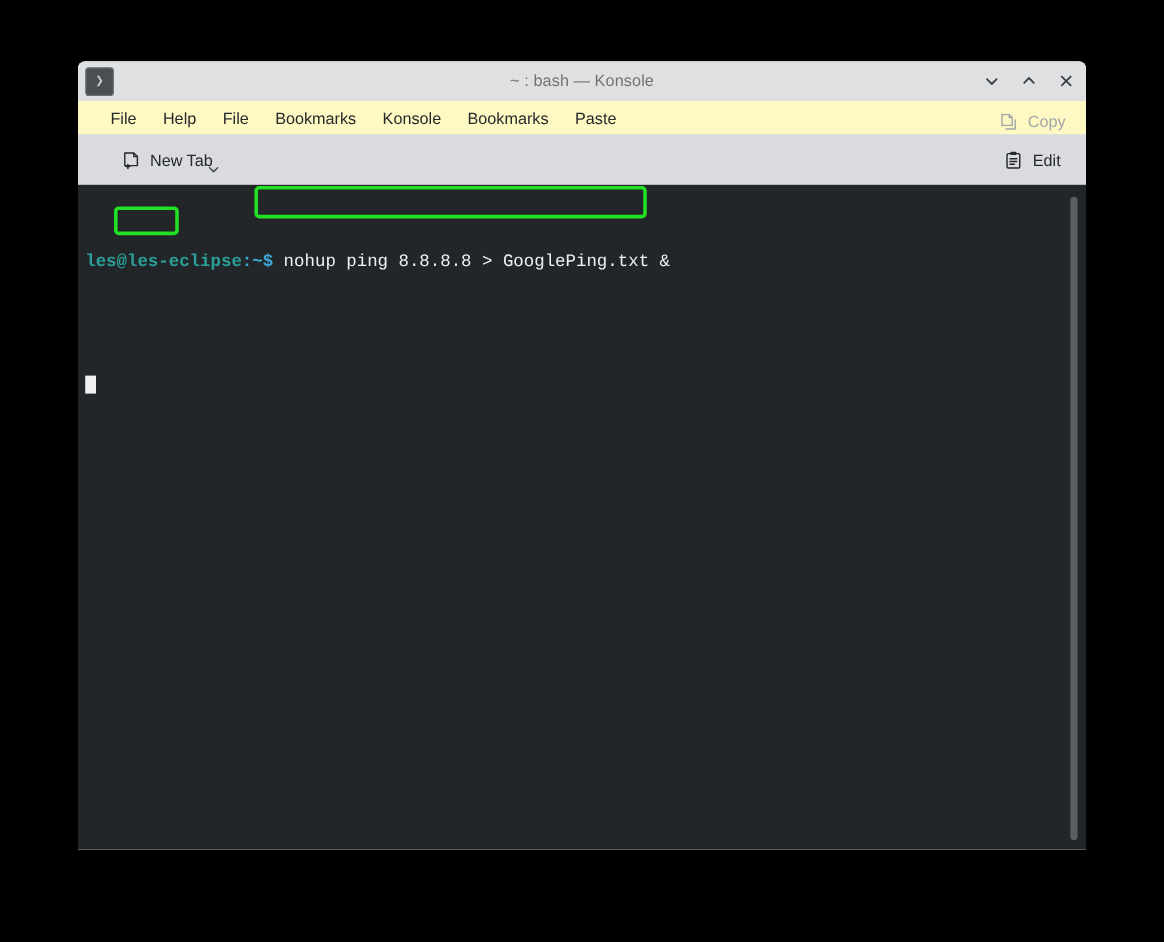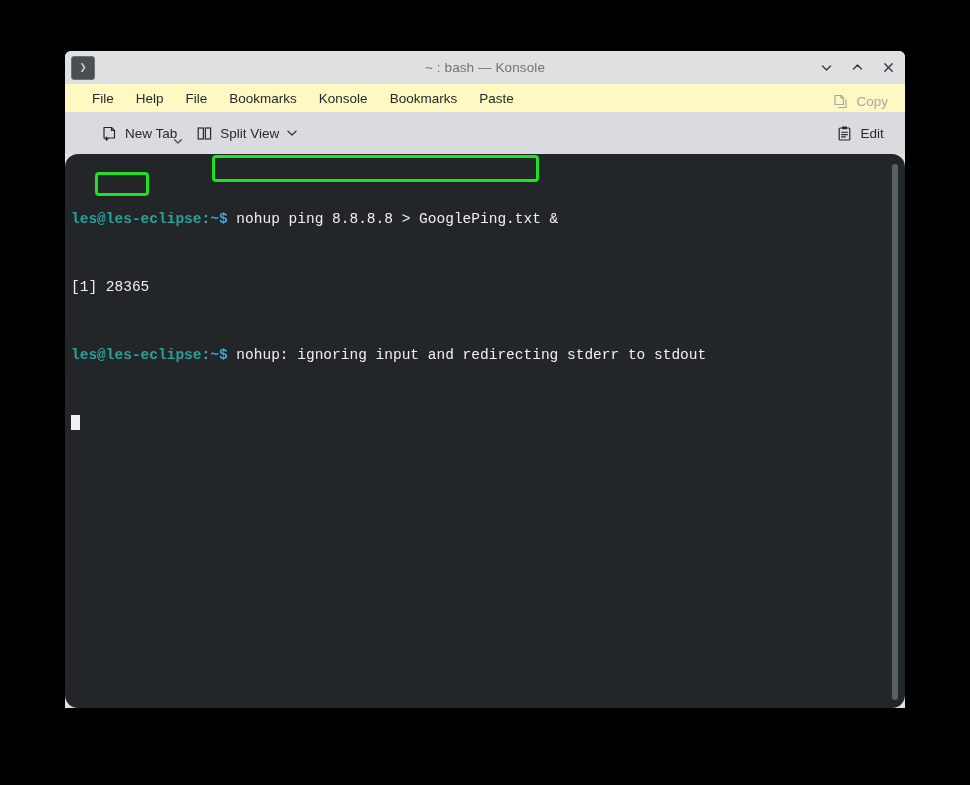--- a/index.html
+++ b/index.html
@@ -139,21 +139,20 @@
   }
 
   
   #terminal {
     position: relative;
     background: #232629;
     height: 554px;
     overflow: hidden;
     padding: 6px 0 0 6px;
     box-sizing: border-box;
-    border-radius: 13px;
   }
   #term-lines {
     font-family: "Liberation Mono", monospace;
     font-size: 14.5px;
     line-height: 17px;
     color: #eff0f1;
     white-space: pre;
   }
   .term-line { height: 17px; }
   .c-user { color: #2aa198; font-weight: bold; }
@@ -248,34 +247,20 @@
             </svg>
           </span>
           <span>New Tab</span>
           <span class="newtab-chevron">
             <svg width="10" height="7" viewBox="0 0 10 7">
                 <path d="M1.6 1.8 L5 5 L8.4 1.8" fill="none" stroke="#4a4e52" stroke-width="1.3" stroke-linecap="round" stroke-linejoin="round"></path>
               </svg>
           </span>
         </div>
 
-        <div class="tb-btn">
-          <span class="tb-icon">
-            <svg width="17" height="17" viewBox="0 0 17 17">
-              <rect x="2.2" y="3" width="5.2" height="11" fill="none" stroke="#26292c" stroke-width="1.2"></rect>
-              <rect x="9.4" y="3" width="5.2" height="11" fill="none" stroke="#26292c" stroke-width="1.2"></rect>
-            </svg>
-          </span>
-          <span>Split View</span>
-          <span class="tb-chevron">
-            <svg width="12" height="8" viewBox="0 0 12 8">
-                <path d="M2 2.3 L6 6 L10 2.3" fill="none" stroke="#3a3e42" stroke-width="1.4" stroke-linecap="round" stroke-linejoin="round"></path>
-              </svg>
-          </span>
-        </div>
 
       </div>
 
       <div class="tb-group-right">
 
         <div class="tb-btn disabled">
           <span class="tb-icon">
             <svg width="17" height="17" viewBox="0 0 17 17">
               <path d="M3 2.5 H9 L11.5 5 V11.5 H3 Z" fill="none" stroke="#a3a7ab" stroke-width="1.2" stroke-linejoin="round"></path>
               <path d="M9 2.5 V5 H11.5" fill="none" stroke="#a3a7ab" stroke-width="1.2" stroke-linejoin="round"></path>
@@ -307,23 +292,21 @@
         </div>
 
       </div>
     </div>
 
     <div id="terminal">
       <div id="term-lines">
 
         <div class="term-line"><span class="c-user">les@les-eclipse</span><span class="c-path">:~$</span><span class="c-out"> nohup ping 8.8.8.8 &gt; GooglePing.txt &amp;</span></div>
 
-        <div class="term-line"><span class="c-out">[1] </span><span class="c-out">28365</span></div>
-
-        <div class="term-line"><span class="c-user">les@les-eclipse</span><span class="c-path">:~$</span><span class="c-out"> nohup: ignoring input and redirecting stderr to stdout</span></div>
+
 
         <div class="term-line"><span class="cursor-block"></span></div>
 
       </div>
 
       <div id="term-scrollbar">
         <div id="term-scroll-thumb"></div>
       </div>
     </div>
 

